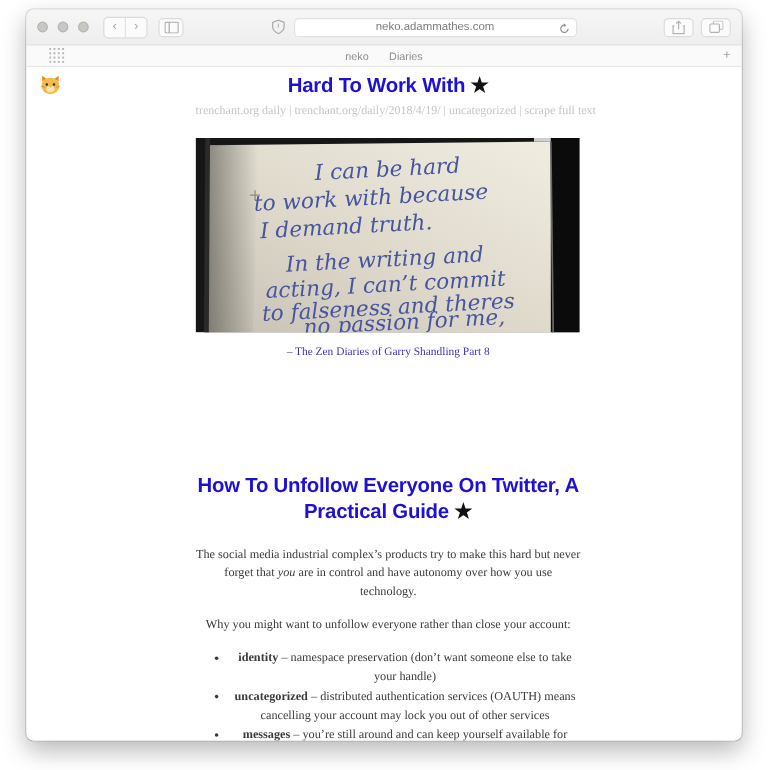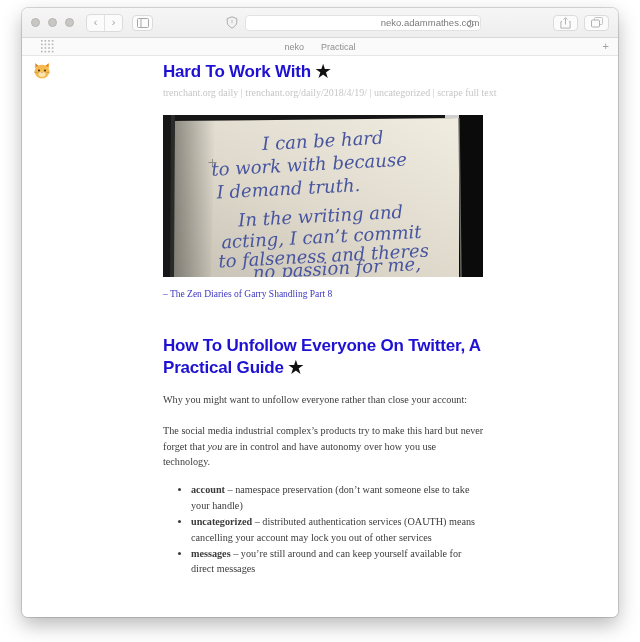--- a/index.html
+++ b/index.html
@@ -27,55 +27,55 @@
     box-sizing:border-box;
   }
   .nav-group{display:flex;height:16px;border:1px solid #dcdbdb;border-radius:4px;background:#fcfbfb;overflow:hidden;}
   .nav-cell{width:17px;display:flex;align-items:center;justify-content:center;color:#a6a6a6;font-size:11px;line-height:1;}
   .nav-cell:first-child{border-right:1px solid #e3e2e2;}
   .sidebar-btn{width:21px;margin-left:9px;}
   .tool-spacer{flex:1;}
   .shield{margin-right:7px;display:flex;}
   .url-field{
     width:236px;height:16px;background:#ffffff;border:1px solid #e3e2e2;border-radius:4px;
-    display:flex;align-items:center;justify-content:flex-end;position:relative;
+    display:flex;align-items:center;justify-content:center;position:relative;
     font-size:9.5px;color:#7b7b7b;box-sizing:border-box;
   }
   .refresh{position:absolute;right:5px;top:3px;display:flex;}
   .share-btn{width:25px;margin-right:6px;}
   .tabs-btn{width:25px;}
   
   .favbar{
     height:17px;background:#fafafa;border-bottom:1px solid #e7e6e6;
     display:flex;align-items:center;padding:0 19px;position:relative;
   }
   .fav-items{
     position:absolute;left:50%;transform:translateX(-50%);
     display:flex;gap:17px;font-size:9px;color:#8f8f8f;
   }
   .fav-plus{position:absolute;right:9px;color:#a2a2a2;font-size:11px;line-height:1;}
   
   .content{position:relative;height:562px;background:#fff;overflow:hidden;}
   .favicon{position:absolute;left:11px;top:6px;}
-  .column{margin-left:141px;width:321px;padding-top:5px;}
+  .column{margin-left:141px;width:321px;padding-top:5px;text-align:center;}
   .post-title{
     margin:0;font-family:"Liberation Sans",sans-serif;font-weight:bold;
     font-size:17px;line-height:1.33;letter-spacing:-0.2px;color:#1e11d4;
   }
   .post-title .star{color:#111111;}
   .meta{
     margin-top:3px;font-family:Liberation Serif, serif;
     font-size:10px;color:#c6c6c6;white-space:nowrap;
   }
   .photo{margin-top:17px;width:320px;height:162px;display:block;}
   .caption{
     margin-top:12px;font-family:"Liberation Serif",serif;
     font-size:9.5px;color:#3c35c0;
   }
-  .post2{margin-top:36px;}
+  .post2{margin-top:95px;}
   .meta2{margin-top:6px;}
   .body-text{
     font-family:"Liberation Serif",serif;font-size:10.2px;line-height:15.4px;color:#3b3b3b;
   }
   .para1{margin:16px 0 0;}
   .para2{margin:12px 0 0;}
   .bullet-list{margin:13px 0 0;padding-left:28px;}
   .bullet-list li{margin-bottom:1px;}
   .bullet-list b{font-weight:bold;}
 </style>
@@ -148,21 +148,21 @@
           <rect x="7.2" y="7.2" width="1.6" height="1.6"></rect>
           <rect x="10.8" y="7.2" width="1.6" height="1.6"></rect>
         <rect x="0" y="10.8" width="1.6" height="1.6"></rect>
           <rect x="3.6" y="10.8" width="1.6" height="1.6"></rect>
           <rect x="7.2" y="10.8" width="1.6" height="1.6"></rect>
           <rect x="10.8" y="10.8" width="1.6" height="1.6"></rect>
       </g>
     </svg>
     <div class="fav-items">
       <span>neko</span>
-      <span>Practical</span>
+      <span>Diaries</span>
     </div>
     <span class="fav-plus">+</span>
   </div>
 
   <div class="content">
 
     <div class="favicon">
       <svg width="18" height="17" viewBox="0 0 18 17">
         <path d="M2 1 L6 4 L2 6 Z" fill="#f0a93c"></path>
         <path d="M16 1 L12 4 L16 6 Z" fill="#f0a93c"></path>
@@ -214,26 +214,26 @@
             <text x="86" y="160">no passion for me,</text>
           </g>
         </svg>
 
         <div class="caption">– The Zen Diaries of Garry Shandling Part 8</div>
       </div>
 
       <div class="post2">
         <h1 class="post-title"><span>How To Unfollow Everyone On Twitter, A Practical Guide </span><span class="star">★</span></h1>
 
+        <p class="body-text para1"><span>The social media industrial complex’s products try to make this hard but never forget that </span><i>you</i><span> are in control and have autonomy over how you use technology.</span></p>
+
         <p class="body-text para2">Why you might want to unfollow everyone rather than close your account:</p>
 
-        <p class="body-text para1"><span>The social media industrial complex’s products try to make this hard but never forget that </span><i>you</i><span> are in control and have autonomy over how you use technology.</span></p>
-
         <ul class="bullet-list body-text">
-          <li><b>account</b><span> – namespace preservation (don’t want someone else to take your handle)</span></li>
+          <li><b>identity</b><span> – namespace preservation (don’t want someone else to take your handle)</span></li>
           <li><b>uncategorized</b><span> – distributed authentication services (OAUTH) means cancelling your account may lock you out of other services</span></li>
           <li><b>messages</b><span> – you’re still around and can keep yourself available for direct messages</span></li>
         </ul>
       </div>
 
     </div>
   </div>
 </div>
 
 </body></html>

